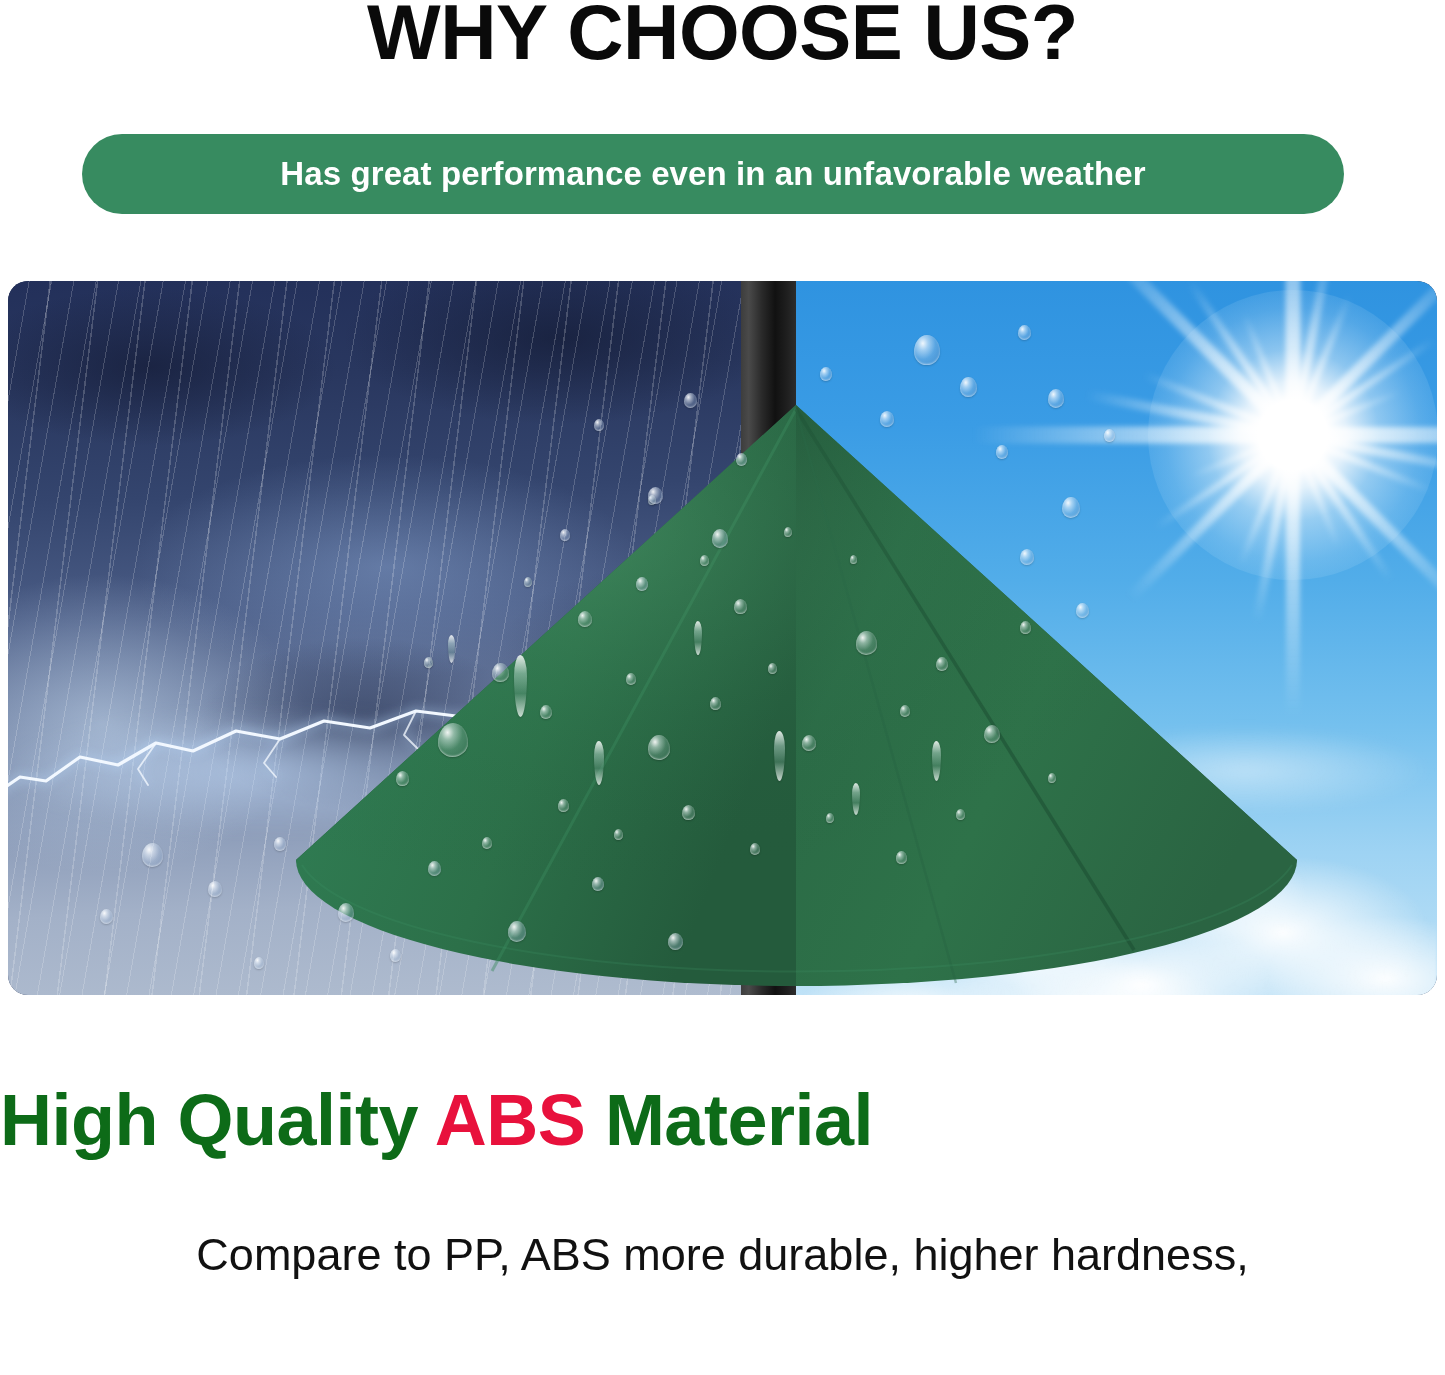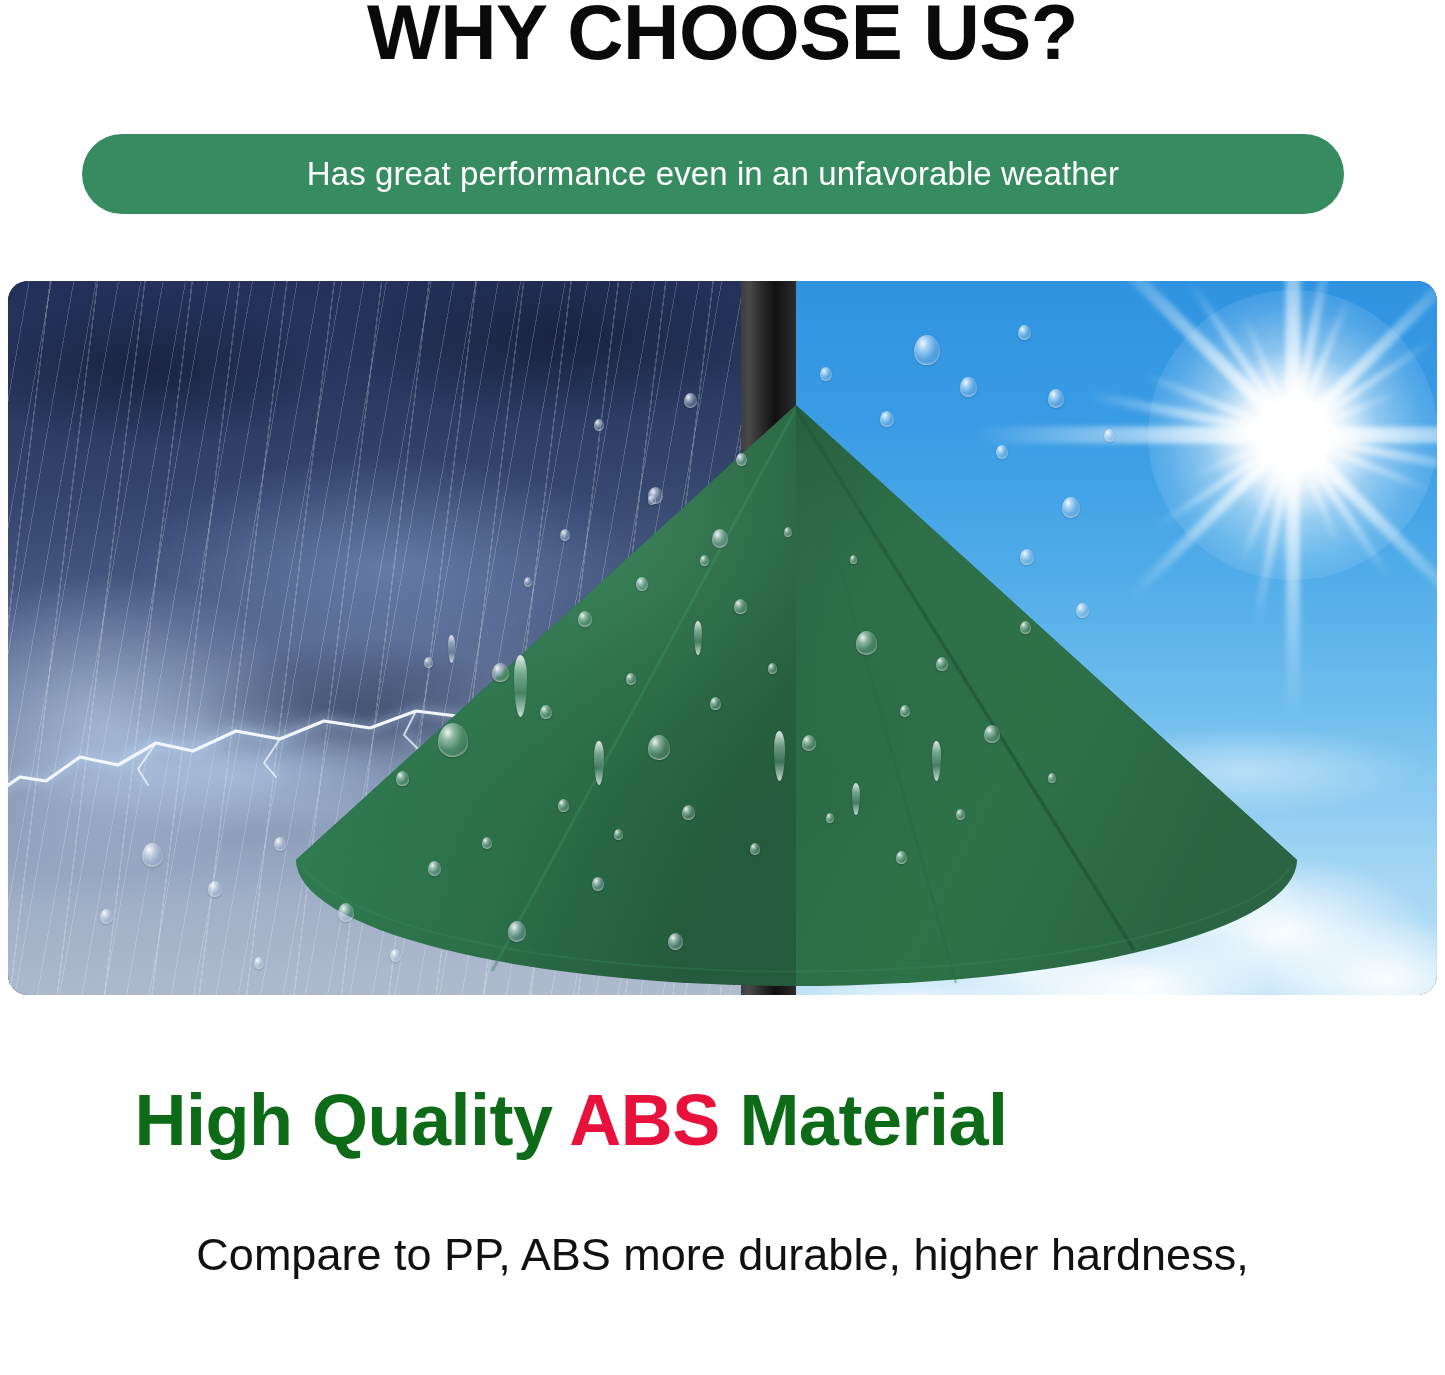--- a/index.html
+++ b/index.html
@@ -41,21 +41,21 @@
     height: 80px;
     background: #378b60;
     border-radius: 40px;
     display: flex;
     align-items: center;
     justify-content: center;
   }
   .banner-text {
     color: #ffffff;
     font-size: 33px;
-    font-weight: normal;
+    font-weight: bold;
     letter-spacing: 0.1px;
     white-space: nowrap;
   }
 
   
   .photo {
     position: absolute;
     left: 8px;
     top: 281px;
     width: 1429px;
@@ -293,21 +293,20 @@
       rgba(255,255,255,0.60) 100%);
     box-shadow: 0 1px 2px rgba(0,0,0,0.18), inset 0 -1px 2px rgba(255,255,255,0.5);
   }
 
   
   .headline {
     position: absolute;
     left: 0;
     top: 1079px;
     width: 1142px;
-    text-align: center;
     font-size: 72px;
     font-weight: bold;
     letter-spacing: -0.5px;
     white-space: nowrap;
   }
   .hl-green { color: #0d6b18; }
   .hl-red   { color: #e8113c; }
 
   
   .body-copy {

